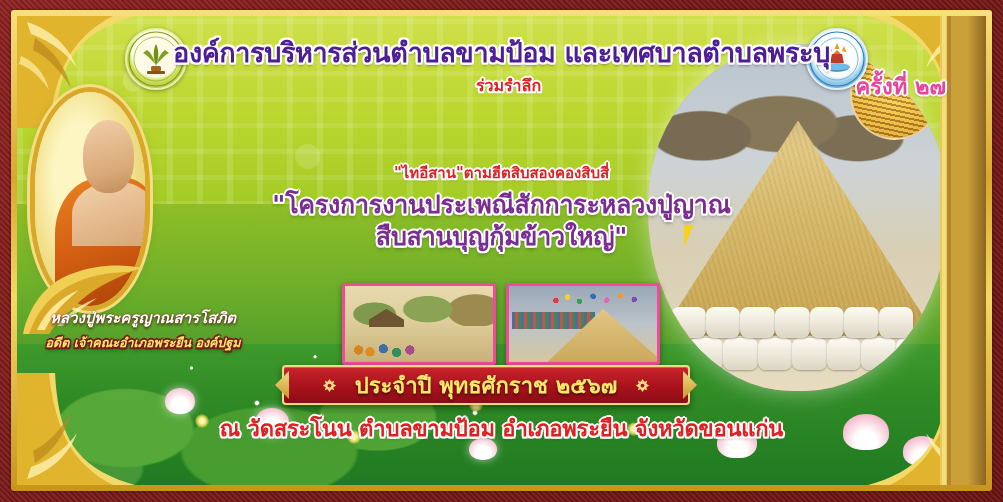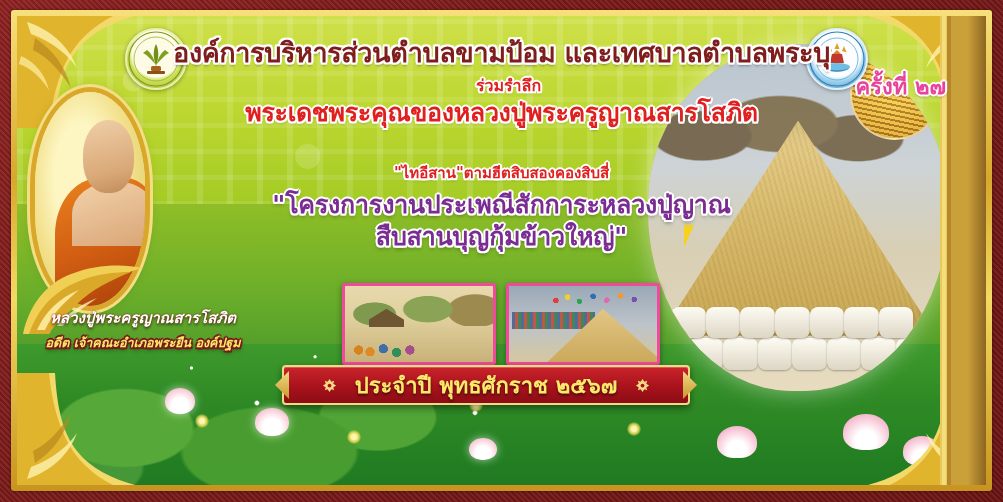--- a/index.html
+++ b/index.html
@@ -224,21 +224,21 @@
       radial-gradient(circle 3px at 18% 30%, #f0d02a 0 90%, transparent 95%),
       radial-gradient(circle 3px at 30% 55%, #2fa34e 0 90%, transparent 95%),
       radial-gradient(circle 3px at 44% 25%, #2f6fb5 0 90%, transparent 95%),
       radial-gradient(circle 3px at 58% 48%, #e06ab0 0 90%, transparent 95%),
       radial-gradient(circle 3px at 72% 22%, #f09a2a 0 90%, transparent 95%),
       radial-gradient(circle 3px at 86% 44%, #7a4fb5 0 90%, transparent 95%);}
 
   
   .txt{position:absolute;text-align:center;white-space:nowrap;font-weight:bold;line-height:1;}
   .t-blue{
-    color:#7f1d1d;
+    color:#4c1d95;
     text-shadow:
       -1.6px -1.6px 0 #fff, 1.6px -1.6px 0 #fff, -1.6px 1.6px 0 #fff, 1.6px 1.6px 0 #fff,
       0 -2.2px 0 #fff, 0 2.2px 0 #fff, -2.2px 0 0 #fff, 2.2px 0 0 #fff,
       0 3px 3px rgba(0,0,0,.45);
   }
   .t-red{
     color:#e02020;
     text-shadow:
       -1.5px -1.5px 0 #fff, 1.5px -1.5px 0 #fff, -1.5px 1.5px 0 #fff, 1.5px 1.5px 0 #fff,
       0 -2px 0 #fff, 0 2px 0 #fff, -2px 0 0 #fff, 2px 0 0 #fff,
@@ -452,34 +452,34 @@
     </div>
     <div class="photo-card photo-b">
       <div class="pb-sky"></div>
       <div class="pb-crowd"></div>
       <div class="pb-mound"></div>
       <div class="pb-flags"></div>
     </div>
 
     <div id="line-org" class="txt t-blue">องค์การบริหารส่วนตำบลขามป้อม และเทศบาลตำบลพระบุ</div>
     <div id="line-remember" class="txt t-red">ร่วมรำลึก</div>
-    <div id="line-venerable" class="txt t-red">พระเดชพระคุณของหลวงปู่พระครูญาณสารโสภิต</div>
     <div id="line-isan" class="txt t-red">"ไทอีสาน"ตามฮีตสิบสองคองสิบสี่</div>
     <div id="line-project1" class="txt t-purple">"โครงการงานประเพณีสักการะหลวงปู่ญาณ</div>
     <div id="line-project2" class="txt t-purple">สืบสานบุญกุ้มข้าวใหญ่"</div>
 
     <div id="edition-badge" class="txt t-pink">ครั้งที่ ๒๗</div>
 
     <div class="year-banner">
       <svg class="floret" viewBox="0 0 16 16">
         <path d="M8 1l2 3 3-1-1 3 3 2-3 2 1 3-3-1-2 3-2-3-3 1 1-3-3-2 3-2-1-3 3 1z" fill="#f2d983"></path>
         <circle cx="8" cy="8" r="2" fill="#a9121c"></circle>
       </svg>
       <span id="year-text">ประจำปี พุทธศักราช ๒๕๖๗</span>
       <svg class="floret" viewBox="0 0 16 16">
         <path d="M8 1l2 3 3-1-1 3 3 2-3 2 1 3-3-1-2 3-2-3-3 1 1-3-3-2 3-2-1-3 3 1z" fill="#f2d983"></path>
         <circle cx="8" cy="8" r="2" fill="#a9121c"></circle>
       </svg>
     </div>
 
+    <div id="line-venue" class="txt t-red">ณ วัดสระโนน ตำบลขามป้อม อำเภอพระยืน จังหวัดขอนแก่น</div>
 
   </div>
 </div>
 
 </body></html>

